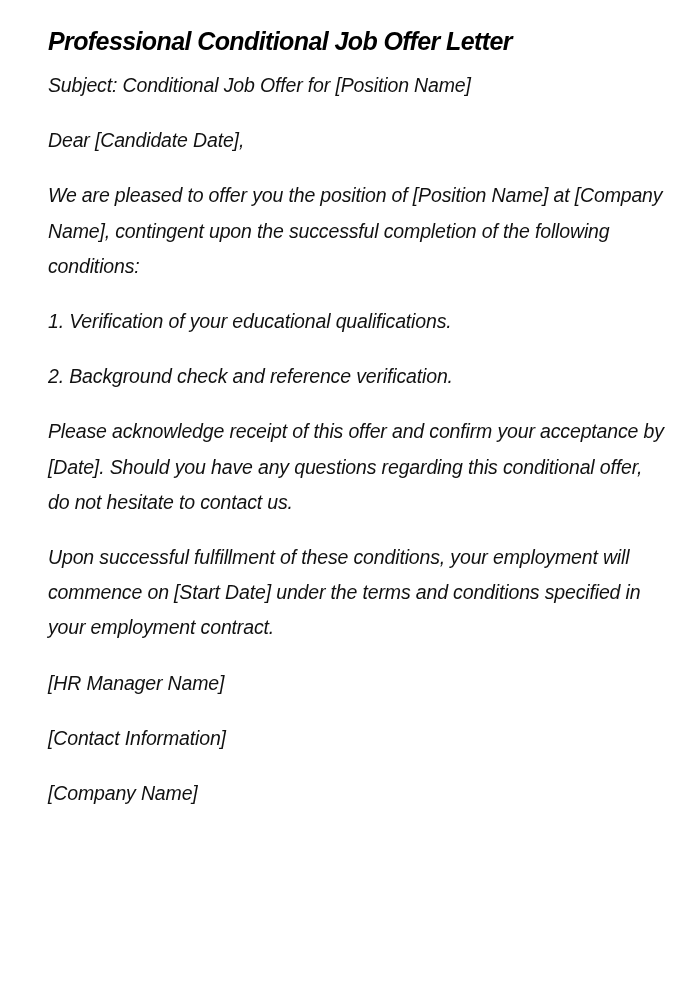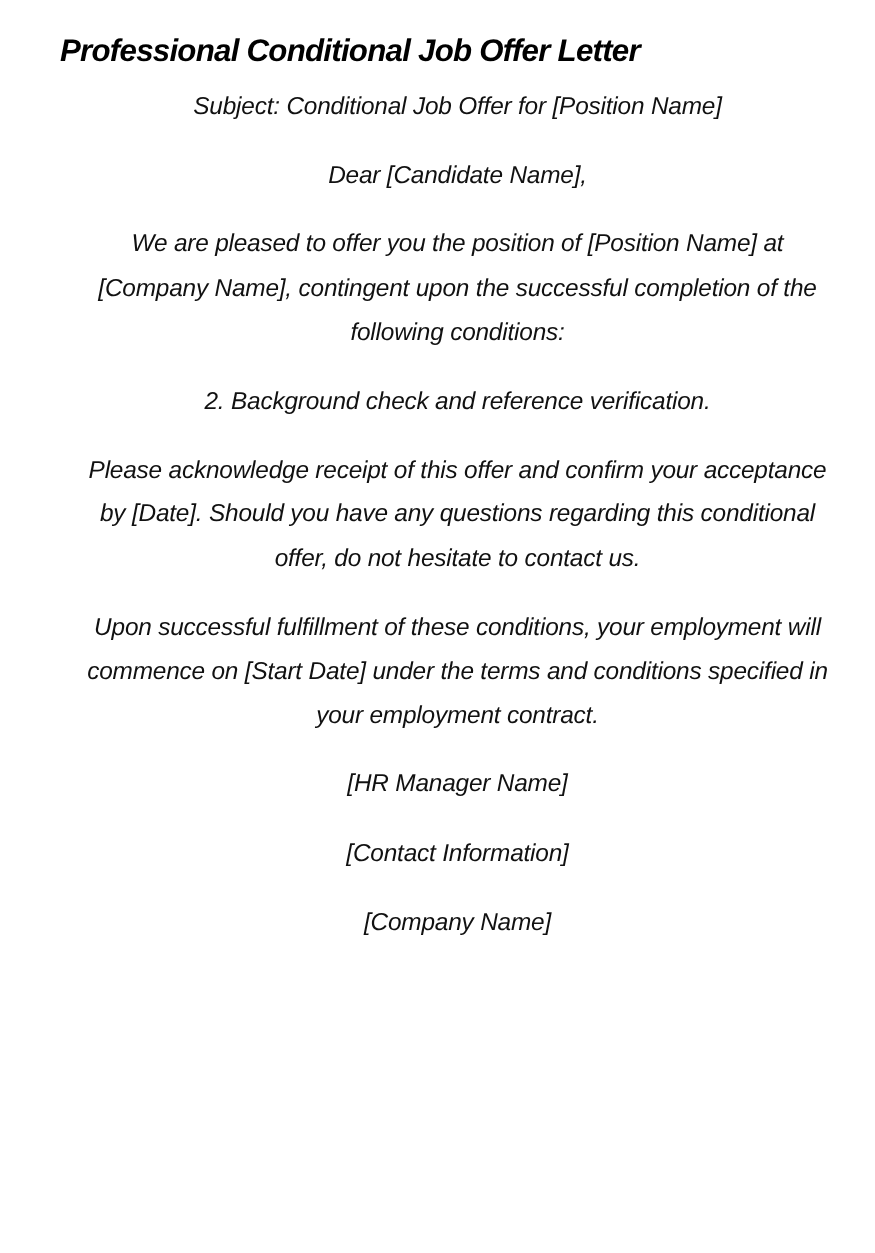--- a/index.html
+++ b/index.html
@@ -24,32 +24,32 @@
       font-size: 25px;
       font-weight: bold;
       letter-spacing: -0.6px;
       line-height: 38px;
       margin: 0 0 8px 0;
       color: #000000;
     }
     .para {
       font-size: 19.5px;
       line-height: 35.2px;
-      margin: 0 0 20px 16px;
+      margin: 0 0 20px 0;
       letter-spacing: -0.15px;
-      text-align: center;
     }
   </style>
 </head>
 <body>
 
 <div class="doc">
   <h1 class="title">Professional Conditional Job Offer Letter</h1>
   <p class="para">Subject: Conditional Job Offer for [Position Name]</p>
-  <p class="para">Dear [Candidate Name],</p>
+  <p class="para">Dear [Candidate Date],</p>
   <p class="para">We are pleased to offer you the position of [Position Name] at [Company Name], contingent upon the successful completion of the following conditions:</p>
+  <p class="para">1. Verification of your educational qualifications.</p>
   <p class="para">2. Background check and reference verification.</p>
   <p class="para">Please acknowledge receipt of this offer and confirm your acceptance by [Date]. Should you have any questions regarding this conditional offer, do not hesitate to contact us.</p>
   <p class="para">Upon successful fulfillment of these conditions, your employment will commence on [Start Date] under the terms and conditions specified in your employment contract.</p>
   <p class="para">[HR Manager Name]</p>
   <p class="para">[Contact Information]</p>
   <p class="para">[Company Name]</p>
 </div>
 
 </body></html>

